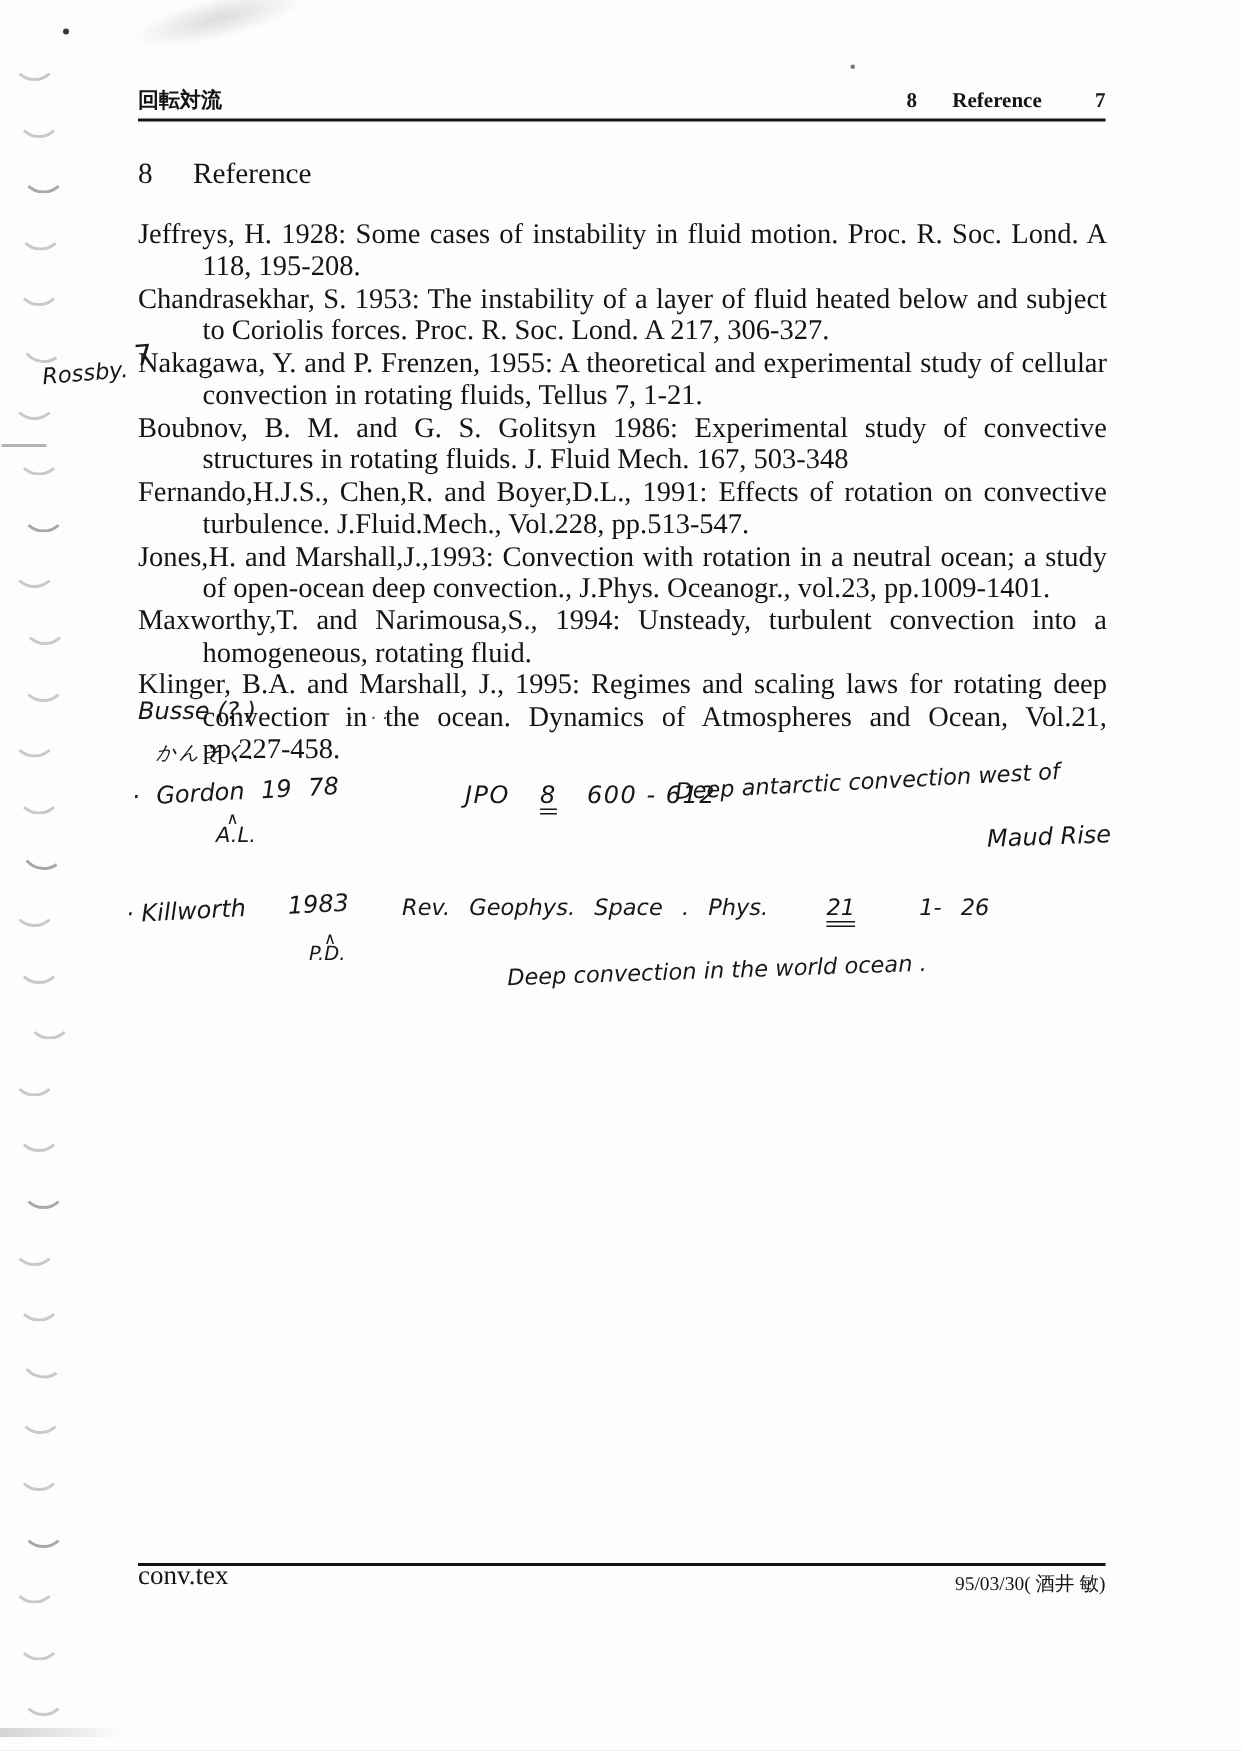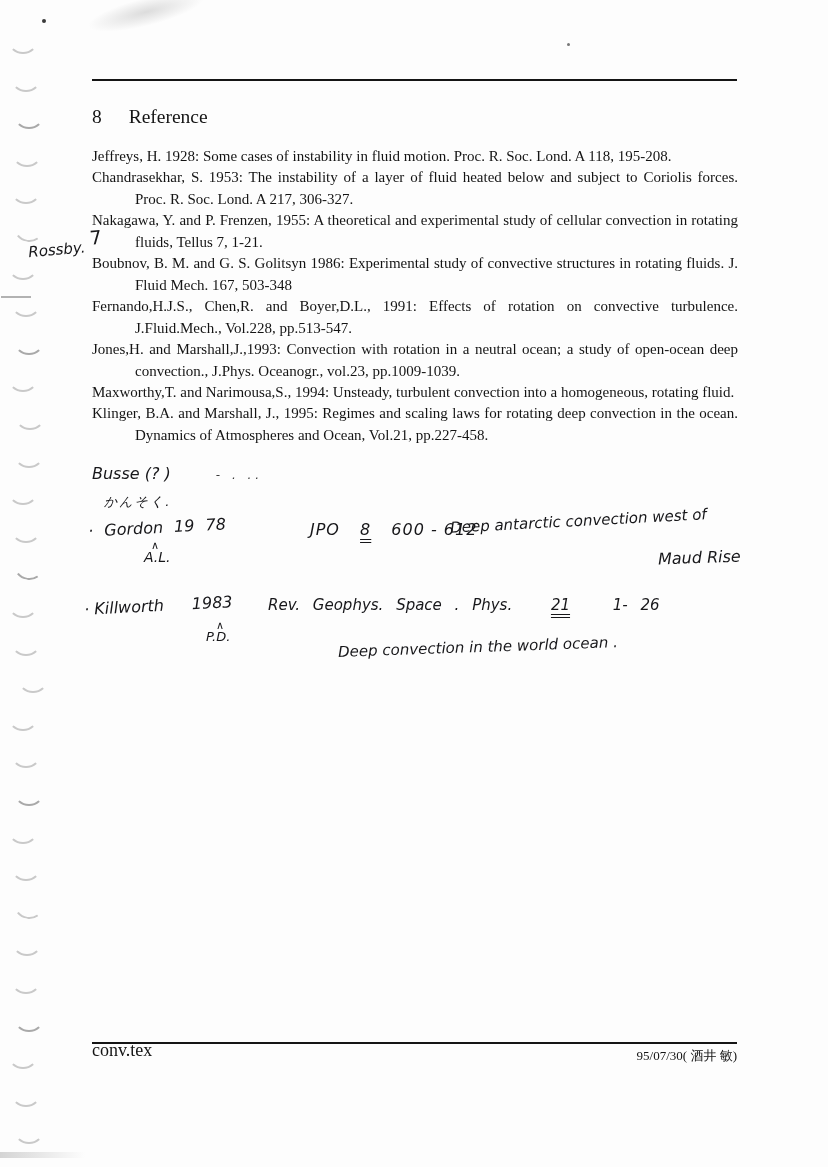--- a/index.html
+++ b/index.html
@@ -27,21 +27,21 @@
   .rh-right span{display:inline-block;}
   .rh-name{margin-left:20px;}
   .rh-page{margin-left:32px;}
   .rule{position:absolute;left:92px;width:645px;height:2px;background:#151515;}
   .rule-top{top:79px;}
   .rule-bottom{top:1042px;}
   .section-heading{position:absolute;top:106px;left:92px;font-weight:normal;font-size:19.5px;}
   .sh-title{margin-left:22px;}
   .refs{position:absolute;top:146px;left:92px;width:646px;}
   .ref{margin:0;padding-left:43px;text-indent:-43px;text-align:justify;
-       font-size:15px;line-height:21.45px;}
+       font-size:19px;line-height:21.45px;}
   .footer-left{position:absolute;top:1024px;left:92px;font-size:18px;margin-top:16px;}
   .footer-right{position:absolute;top:1047px;right:91px;font-size:13px;}
   
   .hw{position:absolute;font-family:"DejaVu Sans",sans-serif;font-style:italic;
       color:#17171a;white-space:nowrap;}
   .dbl{text-decoration:underline double;text-underline-offset:4px;}
   .rossby{left:28px;top:236px;font-size:15px;transform:rotate(-5deg);}
   .rossby-num{font-size:19px;display:inline-block;transform:translateY(-7px);margin-left:5px;font-style:normal;}
   .busse{left:92px;top:464px;font-size:16px;}
   .busse-dots{margin-left:45px;font-size:12px;color:#3c3c3c;letter-spacing:4px;}
@@ -98,34 +98,42 @@
       <div class="hole" style="top: 1041.2px; left: 8px;"></div>
       <div class="hole" style="top: 1078.8px; left: 11px;"></div>
       <div class="hole" style="top: 1116.4px; left: 14px;"></div>
     </div>
   <div class="smudge-top"></div>
   <div class="dot dot-a"></div>
   <div class="dot dot-b"></div>
   <div class="streak-bottom"></div>
   <div class="dash-left"></div>
 
+  <div class="running-header">
+    <span>回転対流</span>
+    <span class="rh-right">
+      <span>8</span>
+      <span class="rh-name">Reference</span>
+      <span class="rh-page">7</span>
+    </span>
+  </div>
   <div class="rule rule-top"></div>
 
   <div class="section-heading">
     <span>8</span>
     <span class="sh-title">Reference</span>
   </div>
 
   <div class="refs">
     <p class="ref">Jeffreys, H. 1928: Some cases of instability in fluid motion. Proc. R. Soc. Lond. A 118, 195-208.</p>
     <p class="ref">Chandrasekhar, S. 1953: The instability of a layer of fluid heated below and subject to Coriolis forces. Proc. R. Soc. Lond. A 217, 306-327.</p>
     <p class="ref">Nakagawa, Y. and P. Frenzen, 1955: A theoretical and experimental study of cellular convection in rotating fluids, Tellus 7, 1-21.</p>
     <p class="ref">Boubnov, B. M. and G. S. Golitsyn 1986: Experimental study of convective structures in rotating fluids. J. Fluid Mech. 167, 503-348</p>
     <p class="ref">Fernando,H.J.S., Chen,R. and Boyer,D.L., 1991: Effects of rotation on convective turbulence. J.Fluid.Mech., Vol.228, pp.513-547.</p>
-    <p class="ref">Jones,H. and Marshall,J.,1993: Convection with rotation in a neutral ocean; a study of open-ocean deep convection., J.Phys. Oceanogr., vol.23, pp.1009-1039.</p>
+    <p class="ref">Jones,H. and Marshall,J.,1993: Convection with rotation in a neutral ocean; a study of open-ocean deep convection., J.Phys. Oceanogr., vol.23, pp.1009-1401.</p>
     <p class="ref">Maxworthy,T. and Narimousa,S., 1994: Unsteady, turbulent convection into a homogeneous, rotating fluid.</p>
     <p class="ref">Klinger, B.A. and Marshall, J., 1995: Regimes and scaling laws for rotating deep convection in the ocean. Dynamics of Atmospheres and Ocean, Vol.21, pp.227-458.</p>
   </div>
 
   <div class="hw rossby">
     <span>Rossby.</span><span class="rossby-num">7</span>
   </div>
 
   <div class="hw busse">
     <span>Busse (? )</span><span class="busse-dots">- . ..</span>
@@ -151,15 +159,15 @@
   <div class="hw k-ins">P.D.</div>
   <div class="hw k-journal">
     <span>Rev. Geophys. Space . Phys.</span>
     <span class="dbl vol">21</span>
     <span class="pg">1- 26</span>
   </div>
   <div class="hw k-note">Deep convection in the world ocean .</div>
 
   <div class="rule rule-bottom"></div>
   <div class="footer-left">conv.tex</div>
-  <div class="footer-right">95/07/30( 酒井 敏)</div>
+  <div class="footer-right">95/03/30( 酒井 敏)</div>
 
 </div>
 
 </body></html>

